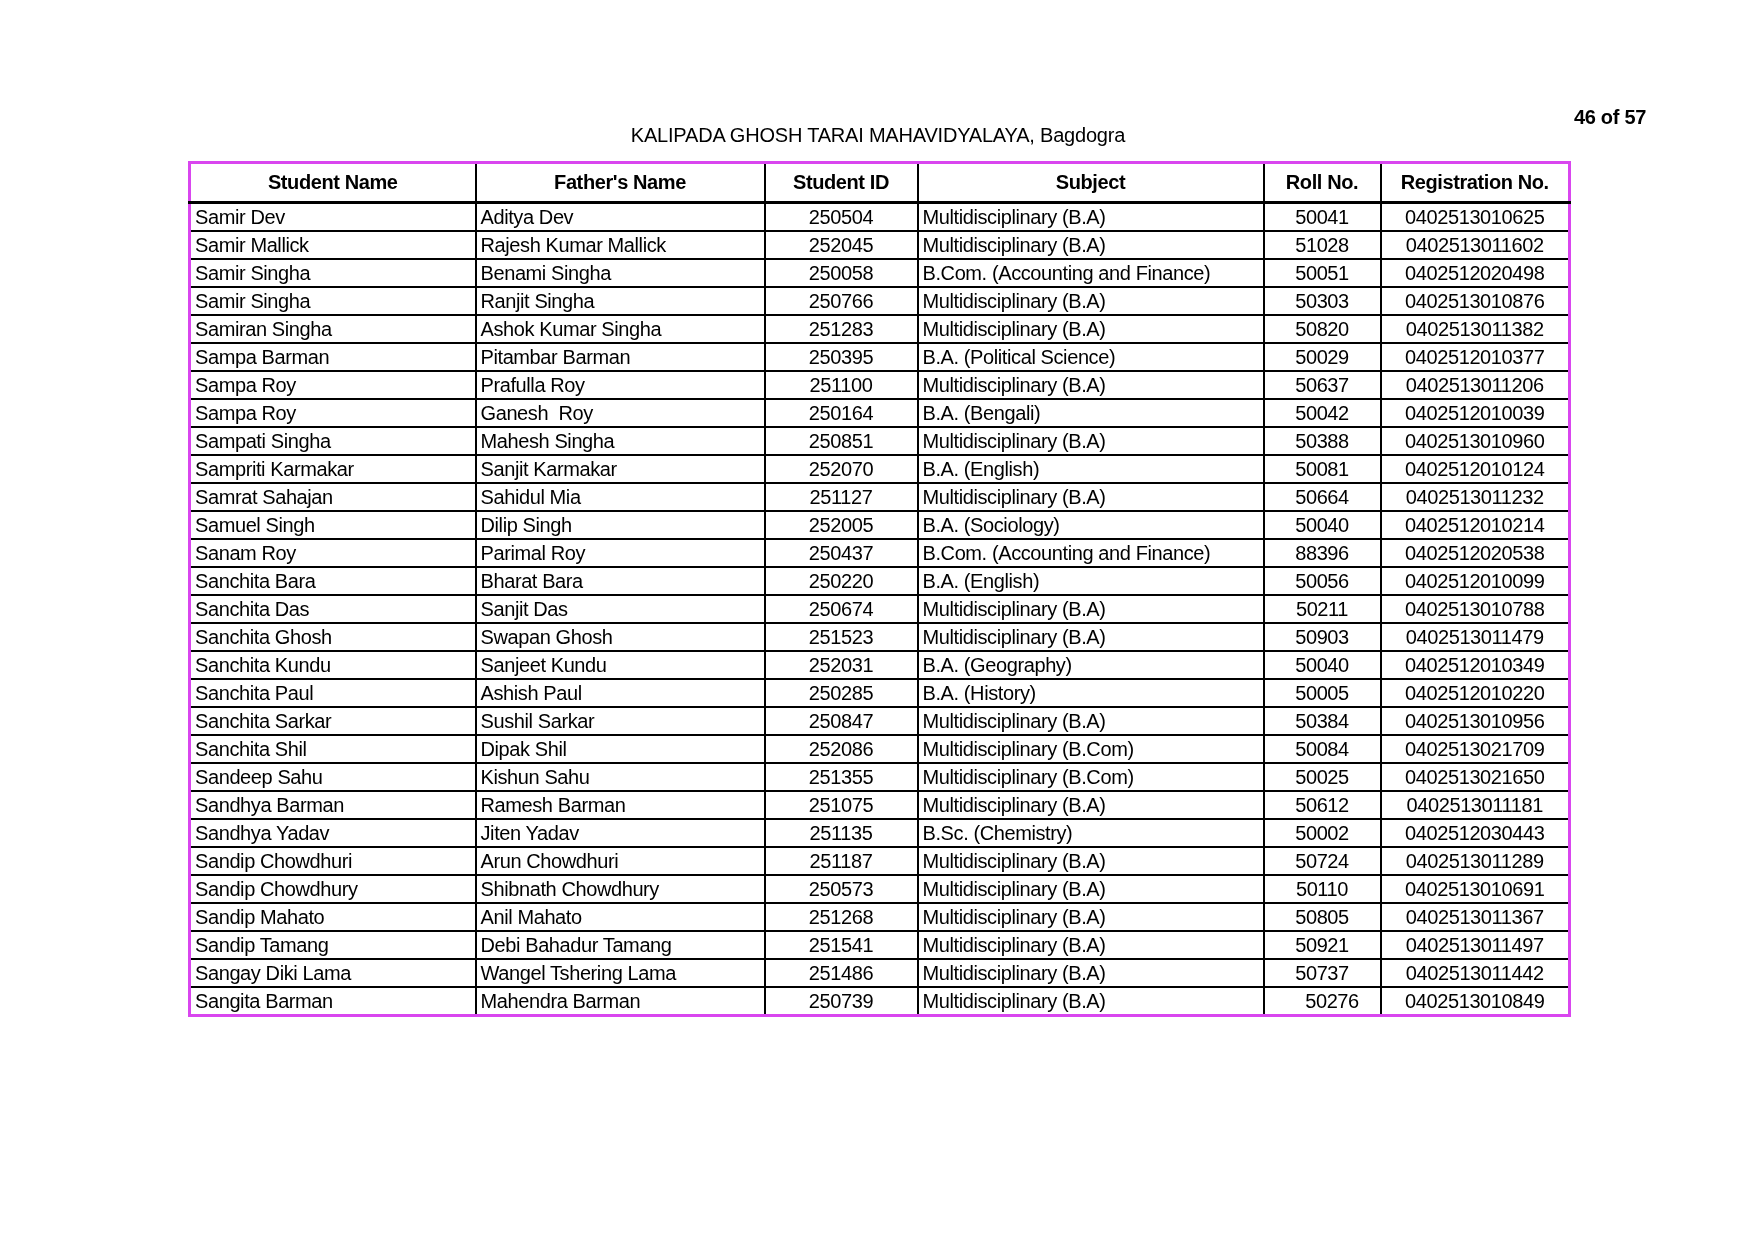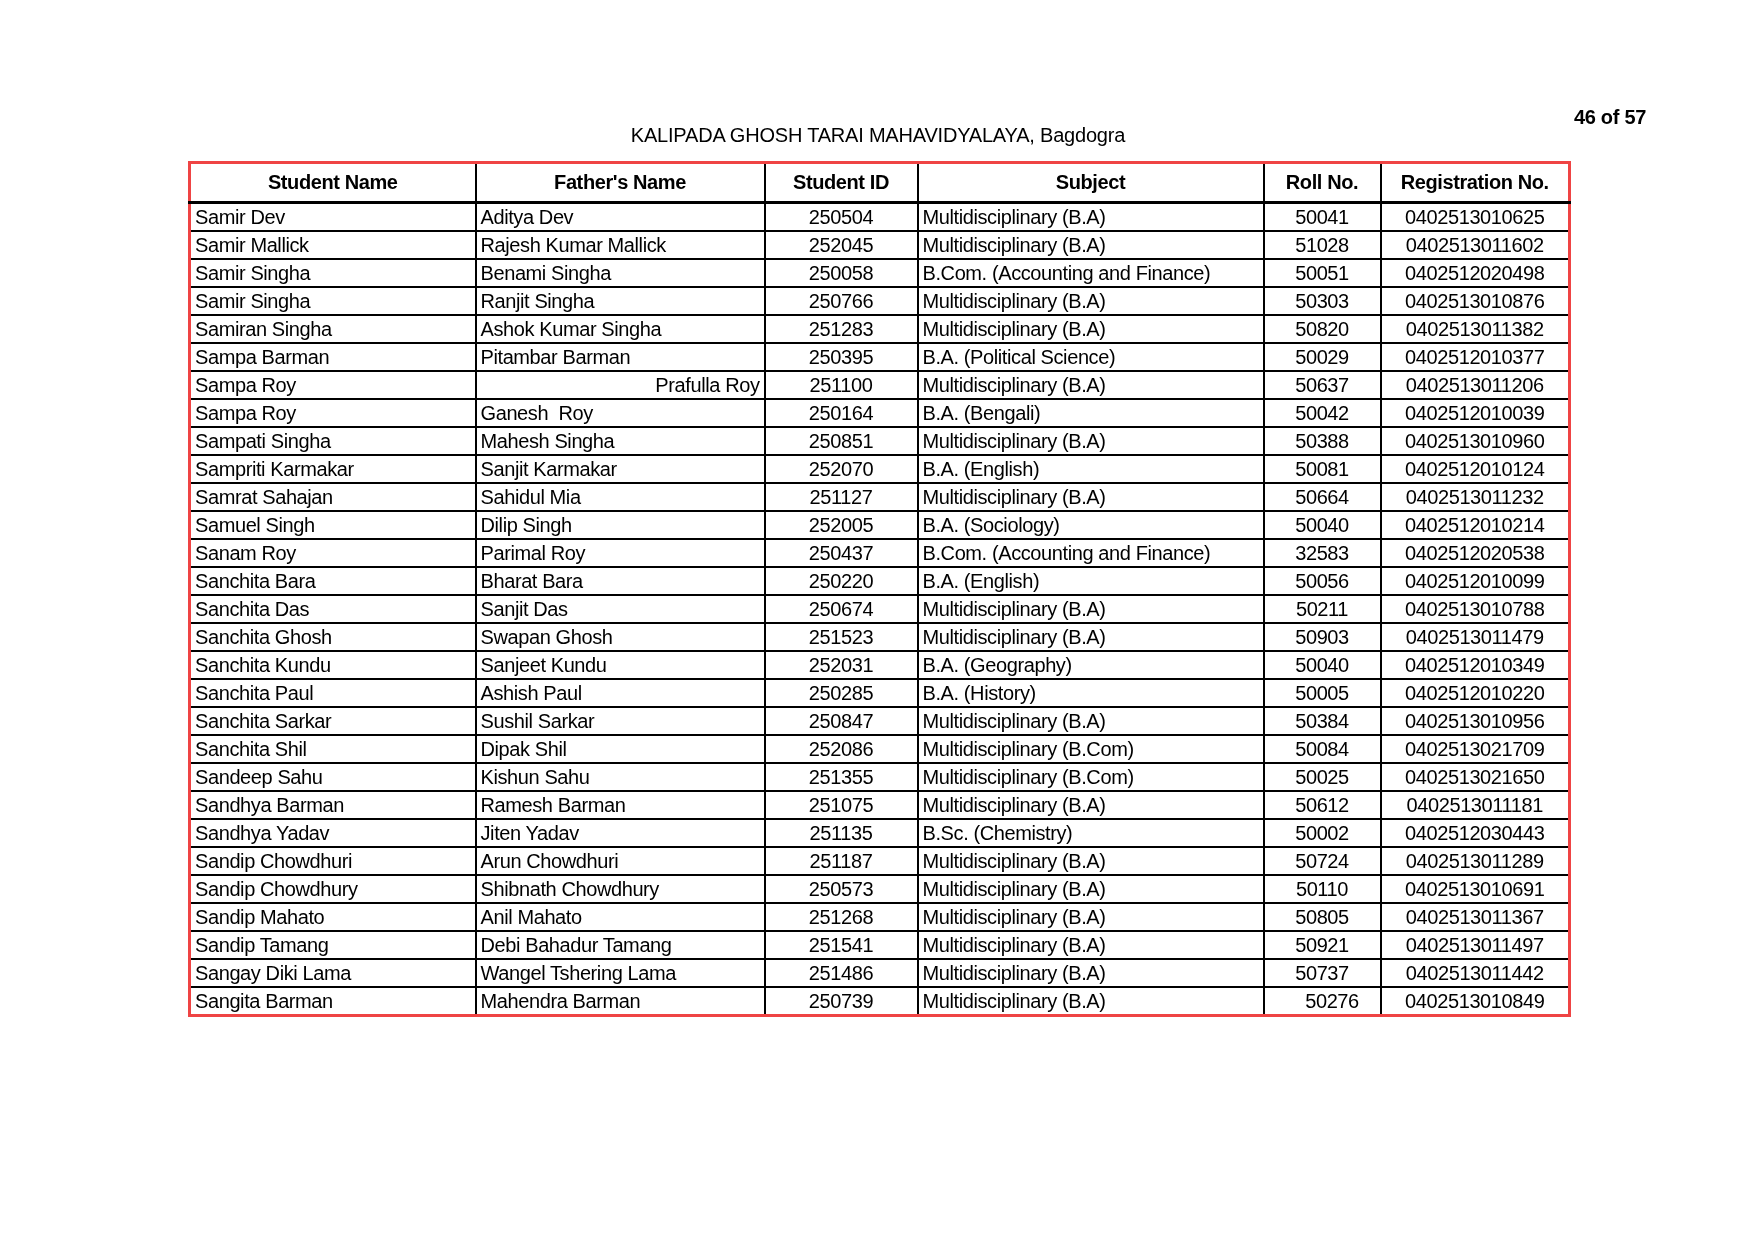--- a/index.html
+++ b/index.html
@@ -10,21 +10,21 @@
   .title { position: absolute; left: 188px; width: 1380px; top: 124px; text-align: center;
          font-size: 20px; letter-spacing: -0.2px; }
   table.roster { position: absolute; left: 188px; top: 161px; border-collapse: collapse;
          table-layout: fixed; width: 1380px; }
   table.roster th, table.roster td { border: 2px solid #000; padding: 0 4px; white-space: nowrap;
          overflow: hidden; font-size: 20px; letter-spacing: -0.4px; }
   table.roster th { height: 37px; font-weight: bold; text-align: center; border-bottom-width: 3px; }
   table.roster td { height: 26px; line-height: 26px; }
   td.center { text-align: center; }
   td.left { text-align: left; }
-  table.roster { border: 3px solid #ef4444; }
+  table.roster { border: 3px solid #d946ef; }
 </style>
 </head>
 <body>
 
 <div class="page-number">46 of 57</div>
 <div class="title">KALIPADA GHOSH TARAI MAHAVIDYALAYA, Bagdogra</div>
 
 <table class="roster">
   <colgroup>
     <col style="width:286px">
@@ -88,21 +88,21 @@
       <tr>
         <td class="left" style="white-space: pre;">Sampa Barman</td>
         <td class="left" style="white-space: pre;">Pitambar Barman</td>
         <td class="center" style="white-space: pre;">250395</td>
         <td class="left" style="white-space: pre;">B.A. (Political Science)</td>
         <td class="center" style="white-space: pre;">50029</td>
         <td class="center" style="white-space: pre;">0402512010377</td>
       </tr>
       <tr>
         <td class="left" style="white-space: pre;">Sampa Roy</td>
-        <td class="left" style="white-space: pre; text-align: right;">Prafulla Roy</td>
+        <td class="left" style="white-space: pre;">Prafulla Roy</td>
         <td class="center" style="white-space: pre;">251100</td>
         <td class="left" style="white-space: pre;">Multidisciplinary (B.A)</td>
         <td class="center" style="white-space: pre;">50637</td>
         <td class="center" style="white-space: pre;">0402513011206</td>
       </tr>
       <tr>
         <td class="left" style="white-space: pre;">Sampa Roy</td>
         <td class="left" style="white-space: pre;">Ganesh  Roy</td>
         <td class="center" style="white-space: pre;">250164</td>
         <td class="left" style="white-space: pre;">B.A. (Bengali)</td>
@@ -139,21 +139,21 @@
         <td class="center" style="white-space: pre; border-radius: 9px;">252005</td>
         <td class="left" style="white-space: pre;">B.A. (Sociology)</td>
         <td class="center" style="white-space: pre;">50040</td>
         <td class="center" style="white-space: pre;">0402512010214</td>
       </tr>
       <tr>
         <td class="left" style="white-space: pre;">Sanam Roy</td>
         <td class="left" style="white-space: pre;">Parimal Roy</td>
         <td class="center" style="white-space: pre;">250437</td>
         <td class="left" style="white-space: pre;">B.Com. (Accounting and Finance)</td>
-        <td class="center" style="white-space: pre;">32583</td>
+        <td class="center" style="white-space: pre;">88396</td>
         <td class="center" style="white-space: pre;">0402512020538</td>
       </tr>
       <tr>
         <td class="left" style="white-space: pre;">Sanchita Bara</td>
         <td class="left" style="white-space: pre;">Bharat Bara</td>
         <td class="center" style="white-space: pre;">250220</td>
         <td class="left" style="white-space: pre;">B.A. (English)</td>
         <td class="center" style="white-space: pre;">50056</td>
         <td class="center" style="white-space: pre;">0402512010099</td>
       </tr>

